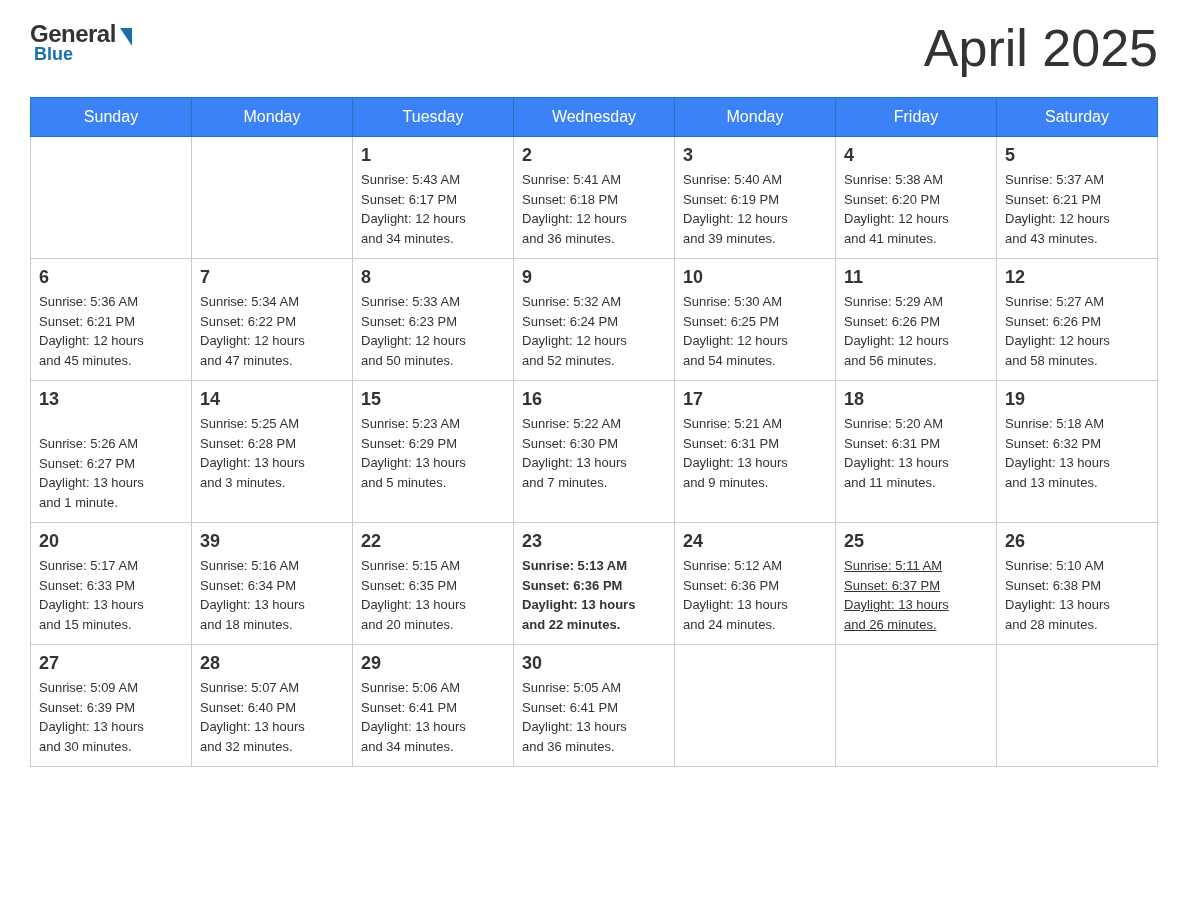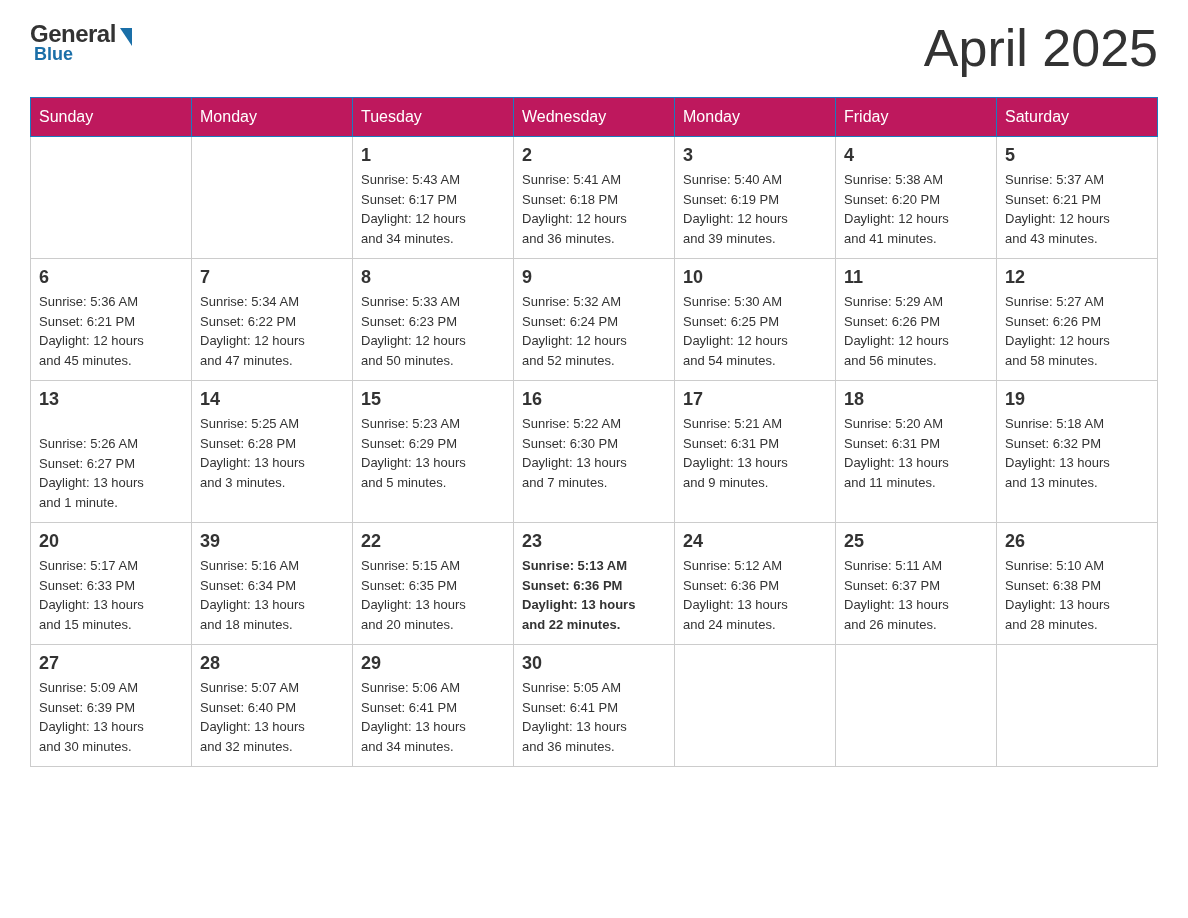--- a/index.html
+++ b/index.html
@@ -61,26 +61,26 @@
       font-size: 22px;
       color: #555;
       margin-top: 4px;
     }
     .calendar {
       width: 100%;
       border-collapse: collapse;
       border: 1px solid #ccc;
     }
     .calendar th {
-      background-color: #be185d;
+      background-color: #3b82f6;
       color: #fff;
       padding: 10px 8px;
       font-size: 16px;
       font-weight: normal;
-      text-align: left;
+      text-align: center;
       border: 1px solid #1a7abf;
     }
     .calendar td {
       vertical-align: top;
       padding: 8px 8px 10px 8px;
       border: 1px solid #ccc;
       width: calc(100% / 7);
       min-height: 100px;
     }
     .day-number {
@@ -306,21 +306,21 @@
         </td>
         <td>
           <span class="day-number">24</span>
           <div class="day-info" style="white-space: pre-line;">Sunrise: 5:12 AM
 Sunset: 6:36 PM
 Daylight: 13 hours
 and 24 minutes.</div>
         </td>
         <td>
           <span class="day-number">25</span>
-          <div class="day-info" style="white-space: pre-line;">Sunrise: 5:11 AM
+          <div class="day-info" style="white-space: pre-line; text-decoration: underline;">Sunrise: 5:11 AM
 Sunset: 6:37 PM
 Daylight: 13 hours
 and 26 minutes.</div>
         </td>
         <td>
           <span class="day-number">26</span>
           <div class="day-info" style="white-space: pre-line;">Sunrise: 5:10 AM
 Sunset: 6:38 PM
 Daylight: 13 hours
 and 28 minutes.</div>

